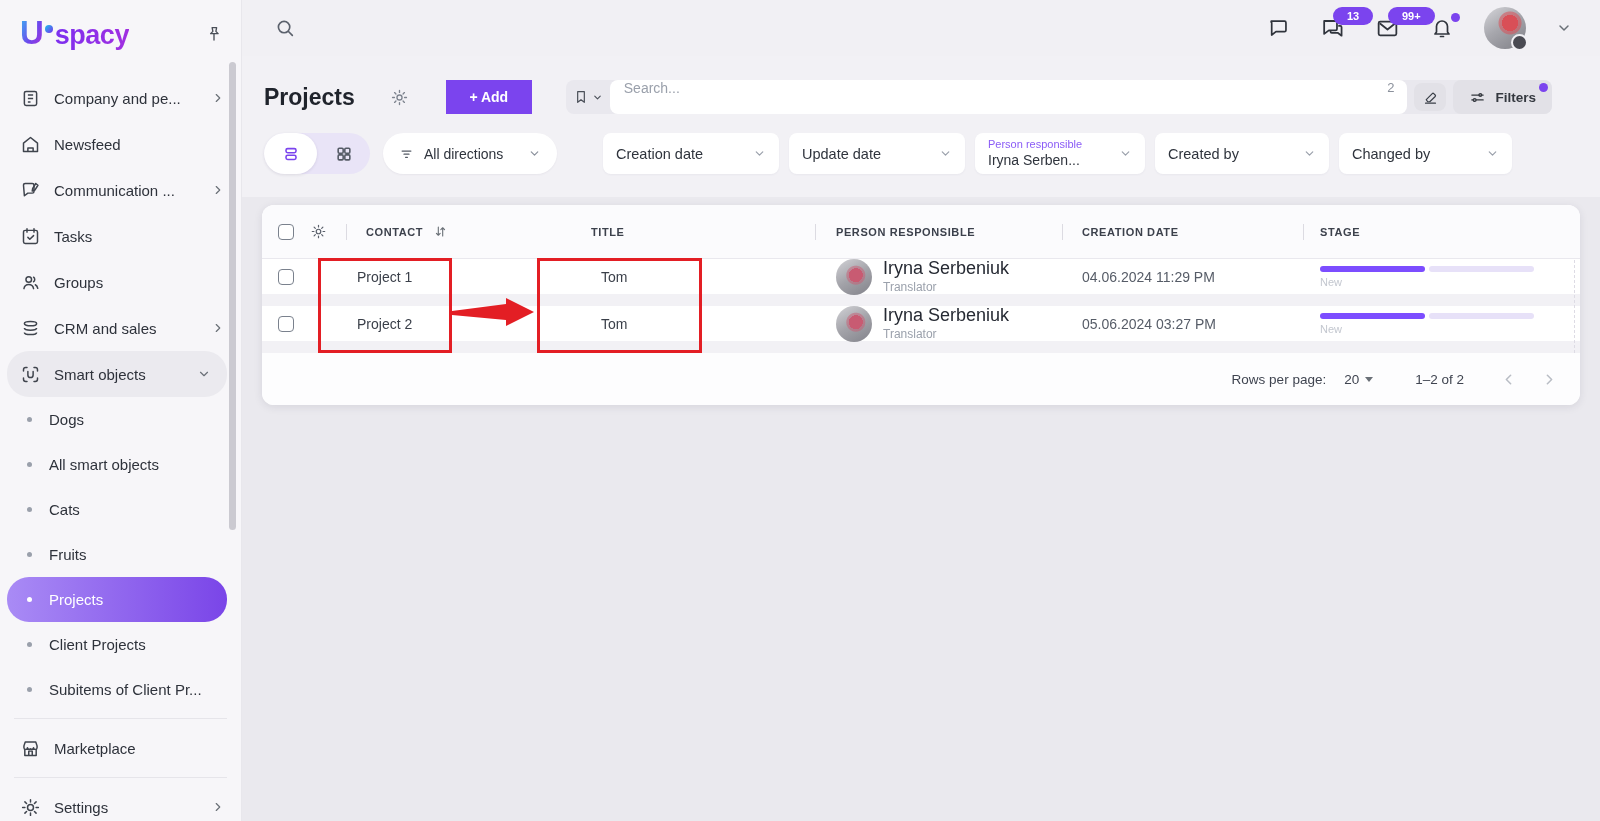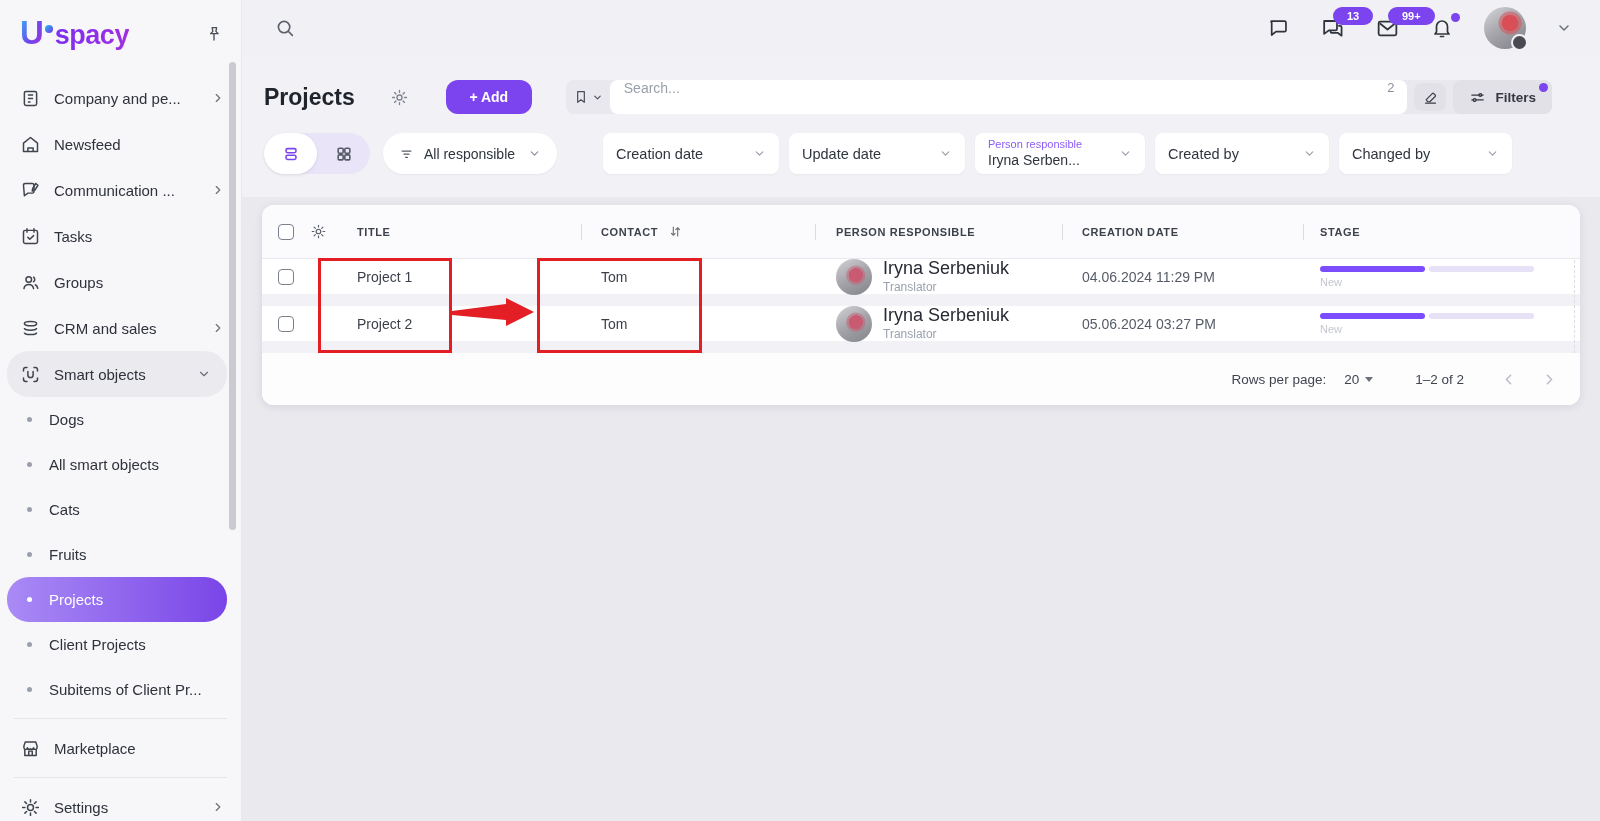--- a/index.html
+++ b/index.html
@@ -36,21 +36,21 @@
   .bell-dot { position:absolute; top:-3px; right:-6px; width:9px; height:9px; border-radius:50%; background:#7b44ee; }
   .tb-avatar { position:relative; width:42px; height:42px; border-radius:50%; cursor:pointer;
     background:radial-gradient(circle at 62% 38%, #d94f57 0 8px, rgba(217,79,87,.55) 8px 11px, transparent 12px), linear-gradient(145deg,#d7d7db 0%,#a7a7ad 45%,#7f7f86 100%); }
   .tb-avatar::after { content:""; position:absolute; right:-2px; bottom:-2px; width:13px; height:13px; border-radius:50%; background:#4a4a52; border:2px solid #f1f0f4; }
 
   
   .header-band { position:absolute; left:0; top:56px; width:100%; height:141px; background:#f2f1f5; }
   .hb-row1 { position:absolute; left:0; top:24px; width:100%; height:34px; display:flex; align-items:center; }
   .page-title { font-size:23px; font-weight:600; color:#20242c; margin-left:22px; }
   .title-gear { background:none; border:none; cursor:pointer; color:#7e848f; margin-left:35px; display:flex; }
-  .add-btn { margin-left:37px; width:86px; height:34px; background:#7b44ee; color:#fff; border:none; border-radius:12px; font-size:14px; font-weight:600; cursor:pointer; font-family:inherit; }
+  .add-btn { margin-left:37px; width:86px; height:34px; background:#7b44ee; color:#fff; border:none; border-radius:0; font-size:14px; font-weight:600; cursor:pointer; font-family:inherit; }
   .search-comp { margin-left:34px; margin-right:48px; flex:1; height:34px; background:#e9e8ee; border-radius:8px; display:flex; align-items:center; }
   .bm-sect { width:44px; display:flex; align-items:center; justify-content:center; gap:3px; color:#4a4f58; cursor:pointer; }
   .search-box { flex:1; height:34px; background:#fff; border-radius:8px; position:relative; display:flex; align-items:flex-start; }
   .search-box input { flex:1; border:none; outline:none; background:transparent; font-family:inherit; font-size:14px; color:#30343c; padding:0 34px 0 14px; }
   .search-box input::placeholder { color:#9aa0ab; }
   .search-count { position:absolute; right:13px; font-size:13px; color:#8b919c; }
   .eraser-btn { width:32px; height:28px; margin-left:7px; background:#e2e1e7; border:none; border-radius:8px; cursor:pointer; color:#3a3f48; display:flex; align-items:center; justify-content:center; }
   .filters-btn { position:relative; height:34px; margin-left:7px; padding:0 16px; background:#e2e1e7; border:none; border-radius:8px; cursor:pointer; display:flex; align-items:center; gap:9px; font-family:inherit; font-size:13.5px; font-weight:600; color:#34383f; }
   .filters-dot { position:absolute; top:3px; right:4px; width:9px; height:9px; border-radius:50%; background:#7b44ee; }
   .hb-row2 { position:absolute; left:0; top:77px; width:100%; height:41px; display:flex; align-items:center; }
@@ -409,21 +409,21 @@
                 </svg>
               </span>
           </button>
         </div>
         <div class="directions-pill">
           <span style="color:#555b66;">
               <svg width="15" height="15" viewBox="0 0 24 24" fill="none" stroke="currentColor" stroke-width="2" stroke-linecap="round">
                 <path d="M5 8h14M8 13h8M10.5 18h3"></path>
               </svg>
             </span>
-          <span>All responsible</span>
+          <span>All directions</span>
           <span class="chev">
               <svg width="13" height="13" viewBox="0 0 24 24" fill="none" stroke="currentColor" stroke-width="2.2" stroke-linecap="round" stroke-linejoin="round">
                 <path d="M6 9l6 6 6-6"></path>
               </svg>
             </span>
         </div>
         <div class="chips">
           <div class="chip w176">
             <span>Creation date</span>
             <span class="chev">
@@ -480,32 +480,32 @@
           <div class="cell c-gear">
             <button style="background:none;border:none;cursor:pointer;color:#5b616c;display:flex;">
               <span>
                   <svg width="17" height="17" viewBox="0 0 24 24" fill="none" stroke="currentColor" stroke-width="1.7" stroke-linecap="round">
                     <circle cx="12" cy="12" r="3.2"></circle>
                     <path d="M12 3.2v2.4M12 18.4v2.4M3.2 12h2.4M18.4 12h2.4M5.8 5.8l1.7 1.7M16.5 16.5l1.7 1.7M18.2 5.8l-1.7 1.7M7.5 16.5l-1.7 1.7"></path>
                   </svg>
                 </span>
             </button>
           </div>
-          <div class="cell c-title">
-              <span class="th-label">TITLE</span>
-            </div>
           <div class="cell c-contact hdiv">
             <span class="th-label">CONTACT</span>
             <span style="color:#6a7077;">
                 <svg width="15" height="15" viewBox="0 0 24 24" fill="none" stroke="currentColor" stroke-width="1.8" stroke-linecap="round" stroke-linejoin="round">
                   <path d="M8.5 5v13M8.5 18l-3-3M8.5 18l3-3"></path>
                   <path d="M15.5 19V6M15.5 6l-3 3M15.5 6l3 3"></path>
                 </svg>
               </span>
           </div>
+          <div class="cell c-title">
+              <span class="th-label">TITLE</span>
+            </div>
           <div class="cell c-person hdiv">
               <span class="th-label">PERSON RESPONSIBLE</span>
             </div>
           <div class="cell c-date hdiv">
               <span class="th-label">CREATION DATE</span>
             </div>
           <div class="cell c-stage hdiv">
               <span class="th-label">STAGE</span>
             </div>
         </div>

